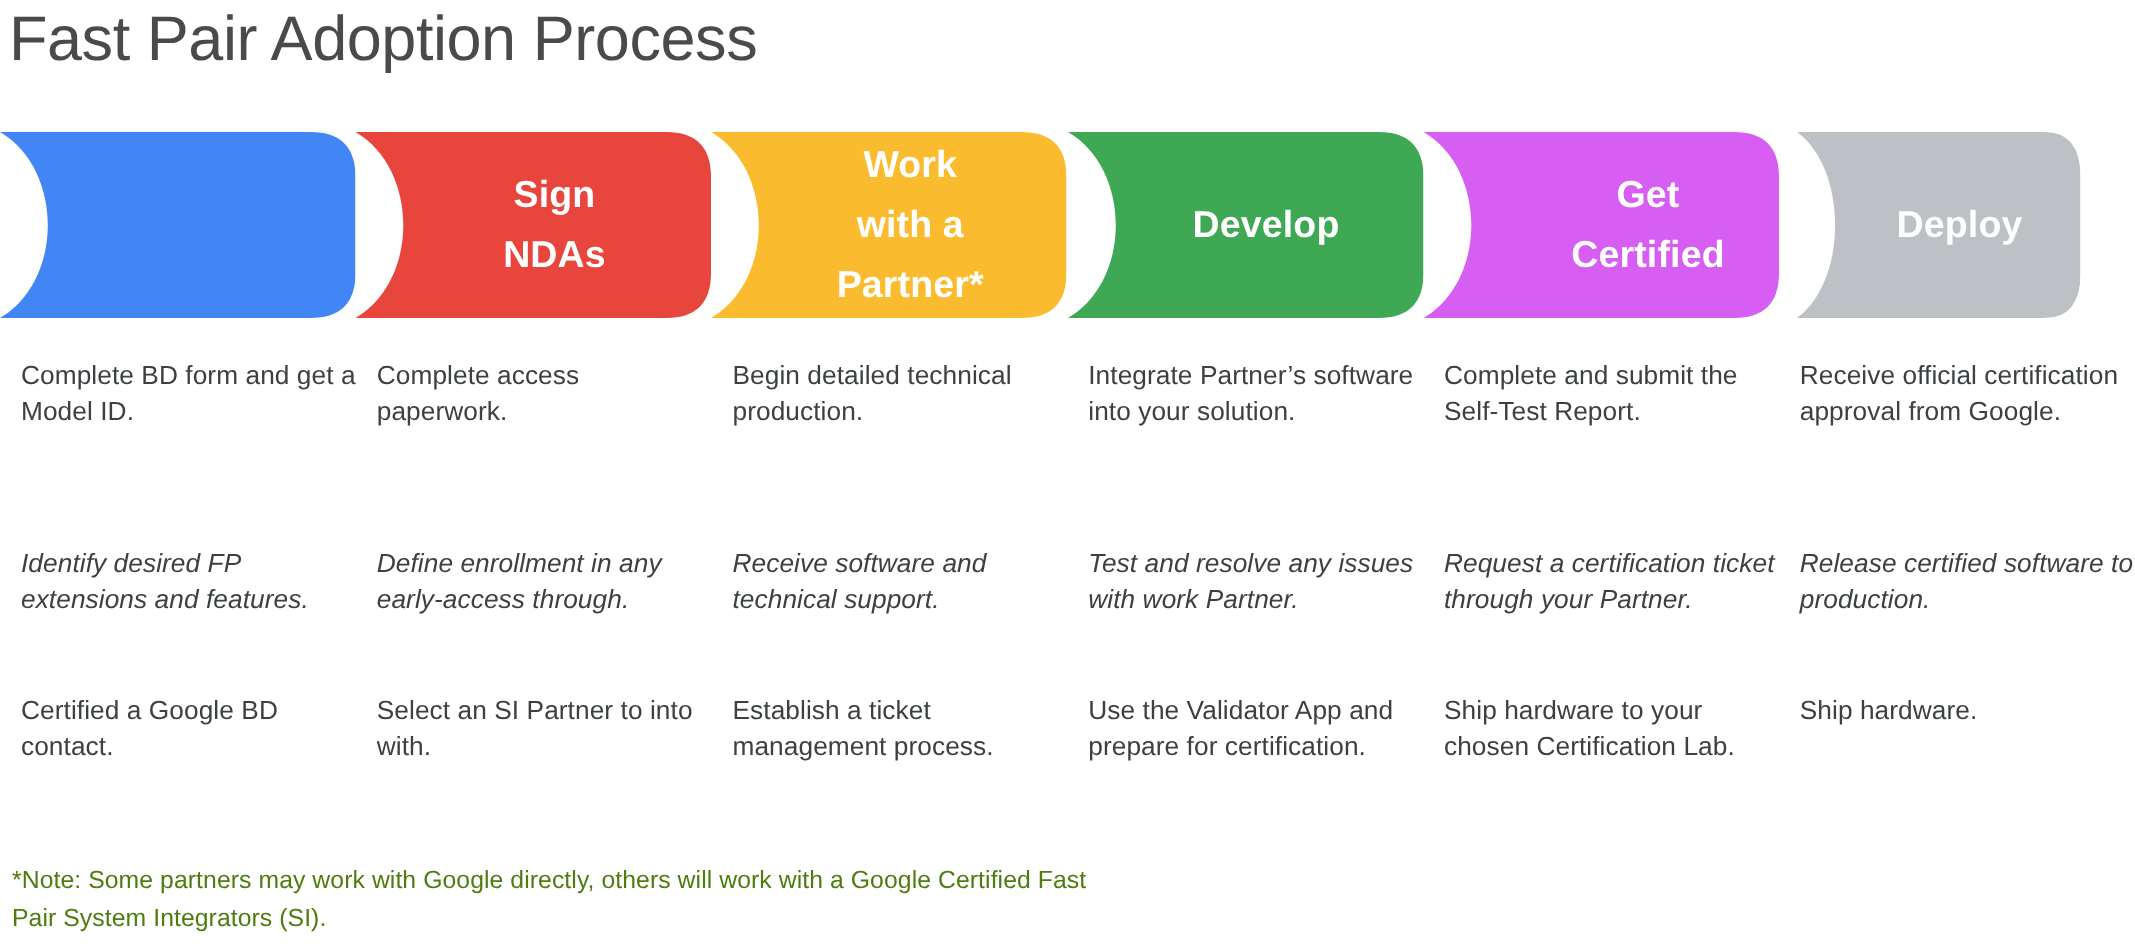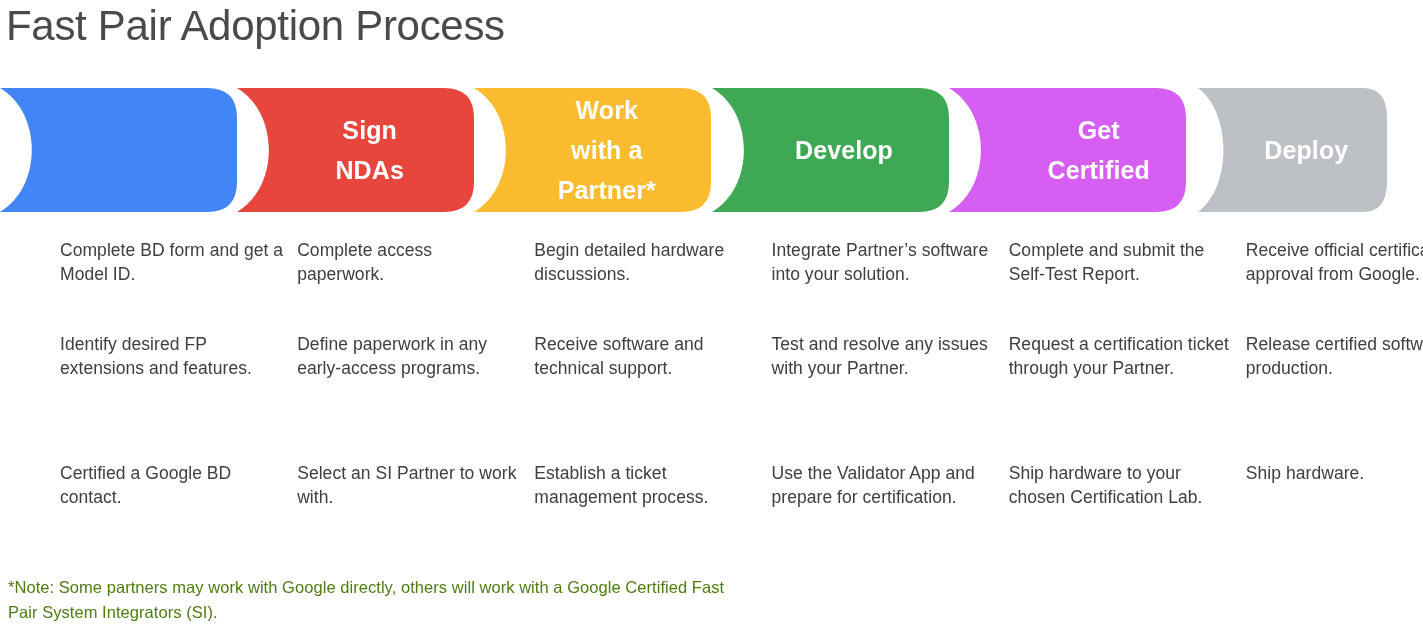--- a/index.html
+++ b/index.html
@@ -67,35 +67,34 @@
   }
   .chevron-shape svg { display: block; width: 100%; height: 100%; }
 
   
   .columns {
     position: absolute;
     left: 0;
     top: 238px;
     width: 1181px;
     height: 300px;
-    margin-left: 46px;
   }
   .column {
     position: absolute;
     top: 0;
     width: 225px;
   }
   .bullet {
     font-size: 17.5px;
     line-height: 24px;
     color: #3c4043;
     letter-spacing: 0.05px;
   }
   .bullet-1 { position: absolute; top: 0px;   left: 0; width: 100%; }
-  .bullet-2 { position: absolute; top: 94px; left: 0; width: 100%; }
+  .bullet-2 { position: absolute; top: 125px; left: 0; width: 100%; font-style: italic; }
   .bullet-3 { position: absolute; top: 223px; left: 0; width: 100%; }
 
   
   .footnote {
     position: absolute;
     left: 8px;
     top: 575px;
     width: 720px;
     font-size: 16.5px;
     line-height: 25px;
@@ -165,31 +164,31 @@
 
 <div class="columns">
 
 <div class="column" style="left: 14px;">
       <div class="bullet bullet-1">Complete BD form and get a Model ID.</div>
       <div class="bullet bullet-2">Identify desired FP extensions and features.</div>
       <div class="bullet bullet-3">Certified a Google BD contact.</div>
     </div>
     <div class="column" style="left: 251.167px;">
       <div class="bullet bullet-1">Complete access paperwork.</div>
-      <div class="bullet bullet-2">Define paperwork in any early-access programs.</div>
-      <div class="bullet bullet-3">Select an SI Partner to work with.</div>
+      <div class="bullet bullet-2">Define enrollment in any early-access through.</div>
+      <div class="bullet bullet-3">Select an SI Partner to into with.</div>
     </div>
     <div class="column" style="left: 488.333px;">
-      <div class="bullet bullet-1">Begin detailed hardware discussions.</div>
+      <div class="bullet bullet-1">Begin detailed technical production.</div>
       <div class="bullet bullet-2">Receive software and technical support.</div>
       <div class="bullet bullet-3">Establish a ticket management process.</div>
     </div>
     <div class="column" style="left: 725.5px;">
       <div class="bullet bullet-1">Integrate Partner’s software into your solution.</div>
-      <div class="bullet bullet-2">Test and resolve any issues with your Partner.</div>
+      <div class="bullet bullet-2">Test and resolve any issues with work Partner.</div>
       <div class="bullet bullet-3">Use the Validator App and prepare for certification.</div>
     </div>
     <div class="column" style="left: 962.667px;">
       <div class="bullet bullet-1">Complete and submit the Self-Test Report.</div>
       <div class="bullet bullet-2">Request a certification ticket through your Partner.</div>
       <div class="bullet bullet-3">Ship hardware to your chosen Certification Lab.</div>
     </div>
     <div class="column" style="left: 1199.83px;">
       <div class="bullet bullet-1">Receive official certification approval from Google.</div>
       <div class="bullet bullet-2">Release certified software to production.</div>

